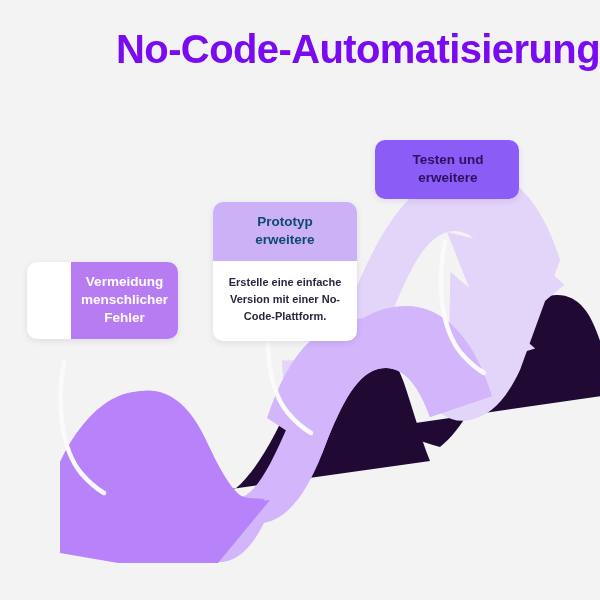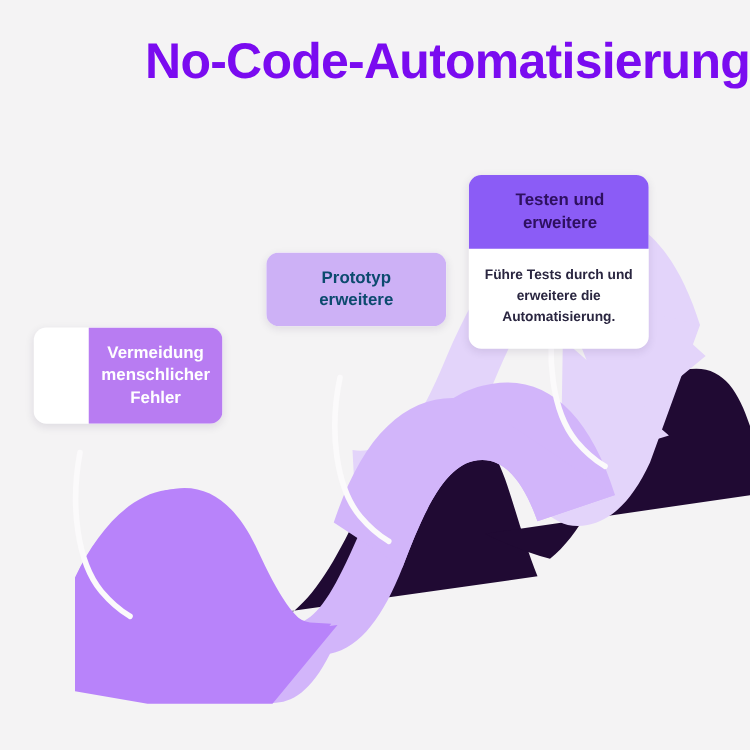--- a/index.html
+++ b/index.html
@@ -185,23 +185,23 @@
       <span>Vermeidung</span><br>
       <span>menschlicher Fehler</span>
     </div>
   </div>
 
   <div class="step-card" id="card-2">
     <div class="card-header">
       <span>Prototyp</span><br>
       <span>erweitere</span>
     </div>
+    <div class="card-body">Erstelle eine einfache Version mit einer No-Code-Plattform.</div>
   </div>
 
   <div class="step-card" id="card-3">
     <div class="card-header">
       <span>Testen und</span><br>
       <span>erweitere</span>
     </div>
-    <div class="card-body">Führe Tests durch und erweitere die Automatisierung.</div>
   </div>
 
 </div>
 
 </body></html>

